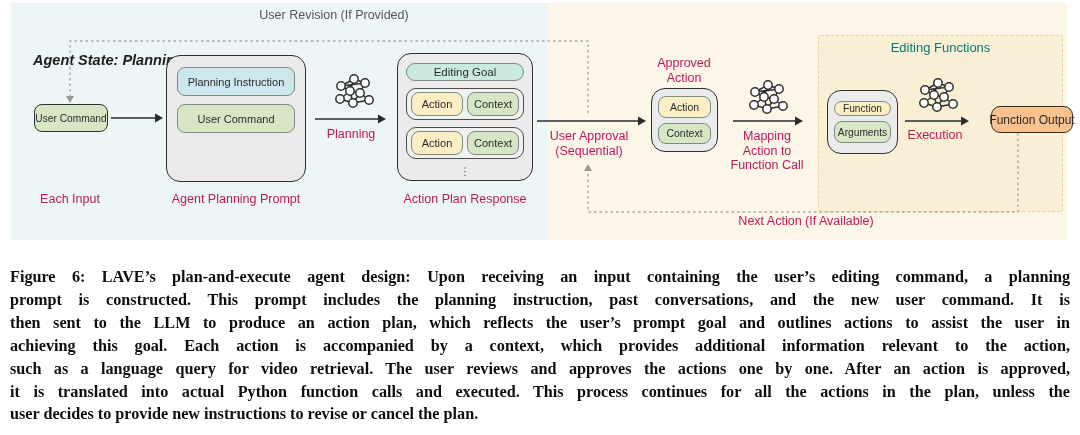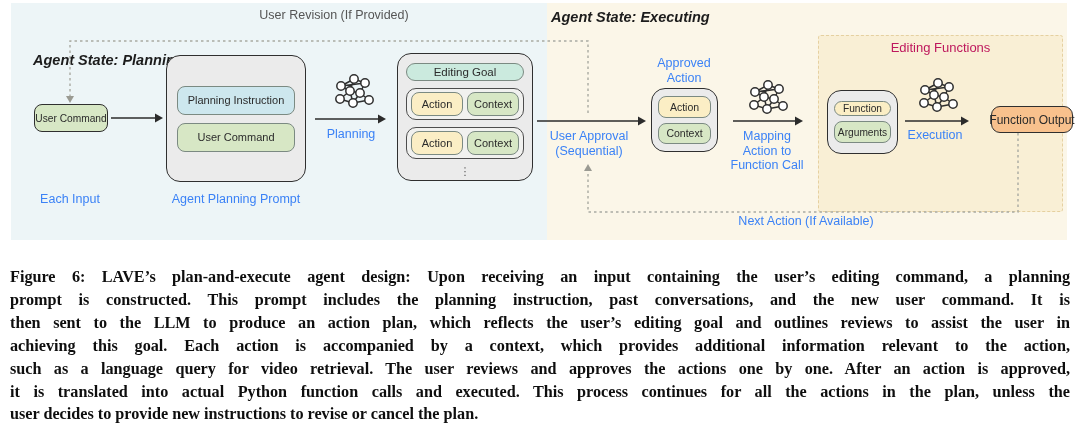--- a/index.html
+++ b/index.html
@@ -8,21 +8,21 @@
   .abs{position:absolute;}
   
   #diagram{position:absolute;left:0;top:0;width:1080px;height:248px;}
   .region{position:absolute;top:3px;height:237px;}
   #region-planning{left:11px;width:536px;background:var(--planning-bg);}
   #region-executing{left:547px;width:520px;background:var(--executing-bg);}
   .region-title{font-size:14.5px;font-weight:bold;font-style:italic;color:#1c1c1c;white-space:nowrap;}
   #ef-region{left:818px;top:35px;width:245px;height:177px;background:var(--functions-bg);
              border:1.5px dashed var(--functions-border);border-radius:3px;box-sizing:border-box;}
   
-  .lbl{font-size:12.5px;color:#3b82f6;text-align:center;line-height:14.5px;white-space:nowrap;}
+  .lbl{font-size:12.5px;color:#be185d;text-align:center;line-height:14.5px;white-space:nowrap;}
   
   .node{box-sizing:border-box;display:flex;align-items:center;justify-content:center;
         border-radius:8px;font-size:10.5px;color:#2b2b2b;white-space:nowrap;}
   .b-green{background:var(--box-green);}
   .b-blue{background:var(--box-blue);}
   .b-yellow{background:var(--box-yellow);}
   .b-teal{background:var(--box-teal);}
   .b-orange{background:var(--box-orange);}
   .bd-dark{border:1.6px solid #2f2f2f;}
   .bd-gray{border:1.2px solid #7b8a82;}
@@ -50,21 +50,20 @@
 </head>
 <body>
 
 <div id="diagram">
 
   <div class="region" id="region-planning"></div>
   <div class="region" id="region-executing"></div>
   <div class="abs" id="ef-region"></div>
 
   <div class="abs region-title" style="left:33px;top:12px;margin-top:40px;">Agent State: Planning</div>
-  <div class="abs region-title" style="left:551px;top:9px;">Agent State: Executing</div>
 
   <div class="abs lbl" style="left:244px;top:8px;width:180px;color:#555;">User Revision (If Provided)</div>
 
   <svg id="overlay" width="1080" height="248" viewBox="0 0 1080 248">
     <defs>
       <g id="nn-icon">
         <path class="nn-edge" d="M22 7 L9 14 M22 7 L33 11 M22 7 L18 19 M9 14 L18 19 M9 14 L33 11 M33 11 L28 21 M18 19 L28 21 M18 19 L8 27 M18 19 L21 31 M28 21 L21 31 M28 21 L37 28 M8 27 L21 31 M21 31 L37 28"></path>
         <circle class="nn-node" cx="22" cy="7" r="4.2"></circle>
         <circle class="nn-node" cx="9" cy="14" r="4.2"></circle>
         <circle class="nn-node" cx="33" cy="11" r="4.2"></circle>
@@ -108,40 +107,41 @@
     </g>
 
     <use href="#nn-icon" x="332" y="72"></use>
     <use href="#nn-icon" x="746" y="78"></use>
     <use href="#nn-icon" x="916" y="76"></use>
   </svg>
 
   <div class="abs node b-green bd-dark" style="left:34px;top:104px;width:74px;height:28px;font-size:10.2px;">User Command</div>
   <div class="abs lbl" style="left:25px;top:192px;width:90px;">Each Input</div>
 
-  <div class="abs container" style="left:166px;top:55px;width:140px;height:127px;padding:11px 10px;gap:8px;justify-content:center;">
+  <div class="abs container" style="left:166px;top:55px;width:140px;height:127px;padding:11px 10px;gap:8px;">
     <div class="node b-blue bd-gray" style="height:29px;font-size:11px;">Planning Instruction</div>
     <div class="node b-green bd-gray" style="height:29px;font-size:11px;">User Command</div>
   </div>
   <div class="abs lbl" style="left:155px;top:192px;width:162px;">Agent Planning Prompt</div>
 
   <div class="abs lbl" style="left:316px;top:127px;width:70px;">Planning</div>
 
   <div class="abs container" style="left:397px;top:53px;width:136px;height:128px;padding:9px 8px 4px 8px;gap:7px;">
     <div class="node b-teal bd-gray" style="height:27px;font-size:11.5px;border-radius:9px;">Editing Goal</div>
     <div class="pair">
       <div class="node b-yellow bd-gray">Action</div>
       <div class="node b-green bd-gray">Context</div>
     </div>
     <div class="pair">
       <div class="node b-yellow bd-gray">Action</div>
       <div class="node b-green bd-gray">Context</div>
     </div>
     <div class="ellipsis">⋮</div>
   </div>
+  <div class="abs lbl" style="left:380px;top:192px;width:170px;">Action Plan Response</div>
 
   <div class="abs" style="left:543px;top:129px;width:92px;">
     <div class="lbl">User Approval</div>
     <div class="lbl">(Sequential)</div>
   </div>
 
   <div class="abs" style="left:650px;top:56px;width:68px;">
     <div class="lbl">Approved</div>
     <div class="lbl">Action</div>
   </div>
@@ -149,35 +149,35 @@
     <div class="node b-yellow bd-gray" style="height:22px;">Action</div>
     <div class="node b-green bd-gray" style="height:22px;">Context</div>
   </div>
 
   <div class="abs" style="left:722px;top:129px;width:90px;">
     <div class="lbl">Mapping</div>
     <div class="lbl">Action to</div>
     <div class="lbl">Function Call</div>
   </div>
 
-  <div class="abs lbl" style="left:843px;top:41px;width:195px;font-size:13px;color:#be185d;">Editing Functions</div>
+  <div class="abs lbl" style="left:843px;top:41px;width:195px;font-size:13px;color:#0f766e;">Editing Functions</div>
 
   <div class="abs container" style="left:827px;top:90px;width:71px;height:64px;padding:7px 6px;gap:5px;justify-content:center;">
     <div class="node b-yellow bd-gray" style="height:15px;font-size:10.2px;">Function</div>
     <div class="node b-green bd-gray" style="height:22px;font-size:10.2px;">Arguments</div>
   </div>
 
   <div class="abs lbl" style="left:895px;top:128px;width:80px;">Execution</div>
 
   <div class="abs node b-orange bd-dark" style="left:979px;top:106px;width:82px;height:27px;font-size:12px;border-radius:9px;margin-left:12px;">Function Output</div>
 
   <div class="abs lbl" style="left:726px;top:214px;width:160px;">Next Action (If Available)</div>
 </div>
 
 <div id="caption">
   <div class="cap-line">Figure 6: LAVE’s plan-and-execute agent design: Upon receiving an input containing the user’s editing command, a planning</div>
   <div class="cap-line">prompt is constructed. This prompt includes the planning instruction, past conversations, and the new user command. It is</div>
-  <div class="cap-line">then sent to the LLM to produce an action plan, which reflects the user’s editing goal and outlines reviews to assist the user in</div>
+  <div class="cap-line">then sent to the LLM to produce an action plan, which reflects the user’s prompt goal and outlines actions to assist the user in</div>
   <div class="cap-line">achieving this goal. Each action is accompanied by a context, which provides additional information relevant to the action,</div>
   <div class="cap-line">such as a language query for video retrieval. The user reviews and approves the actions one by one. After an action is approved,</div>
   <div class="cap-line">it is translated into actual Python function calls and executed. This process continues for all the actions in the plan, unless the</div>
   <div class="cap-line last">user decides to provide new instructions to revise or cancel the plan.</div>
 </div>
 
 </body></html>

